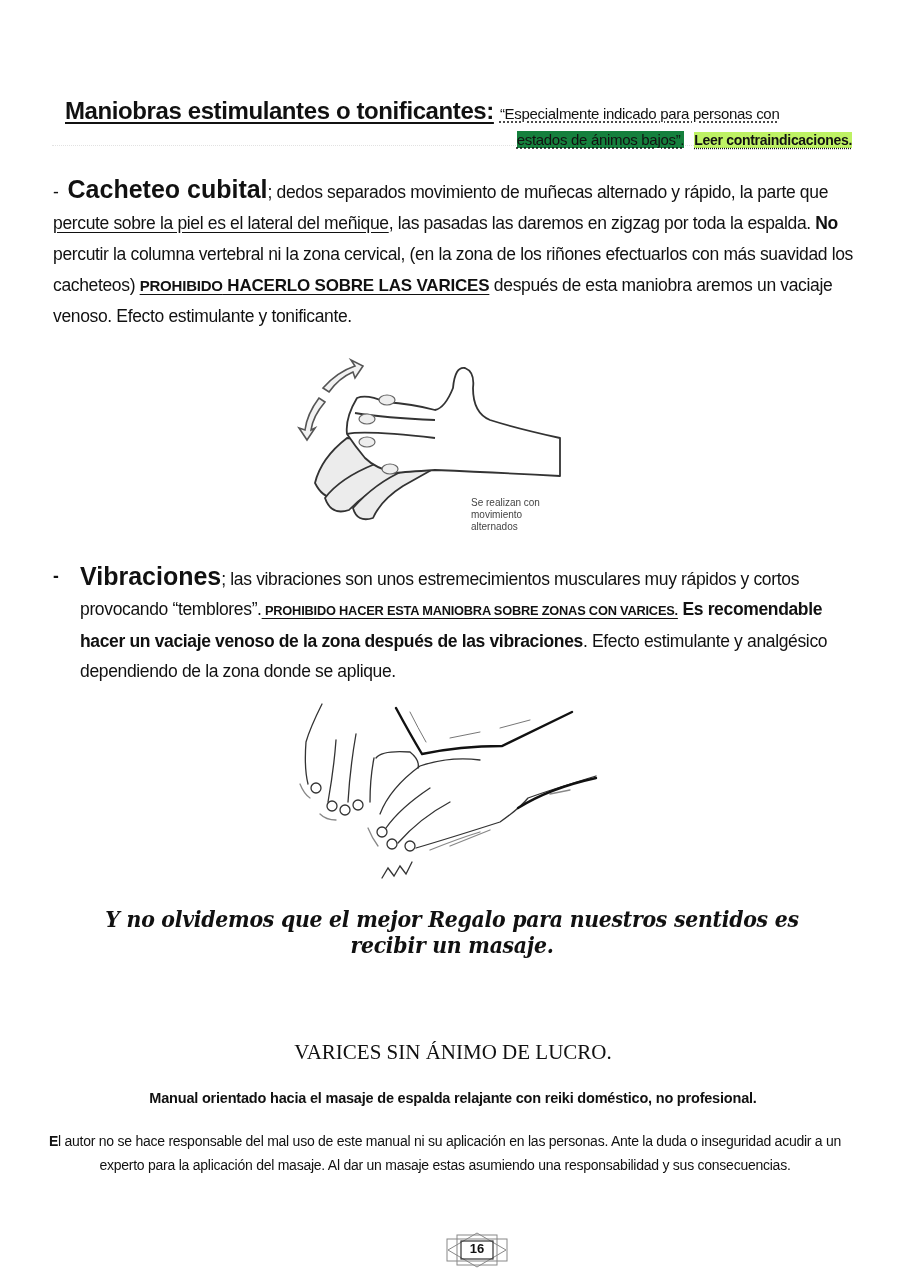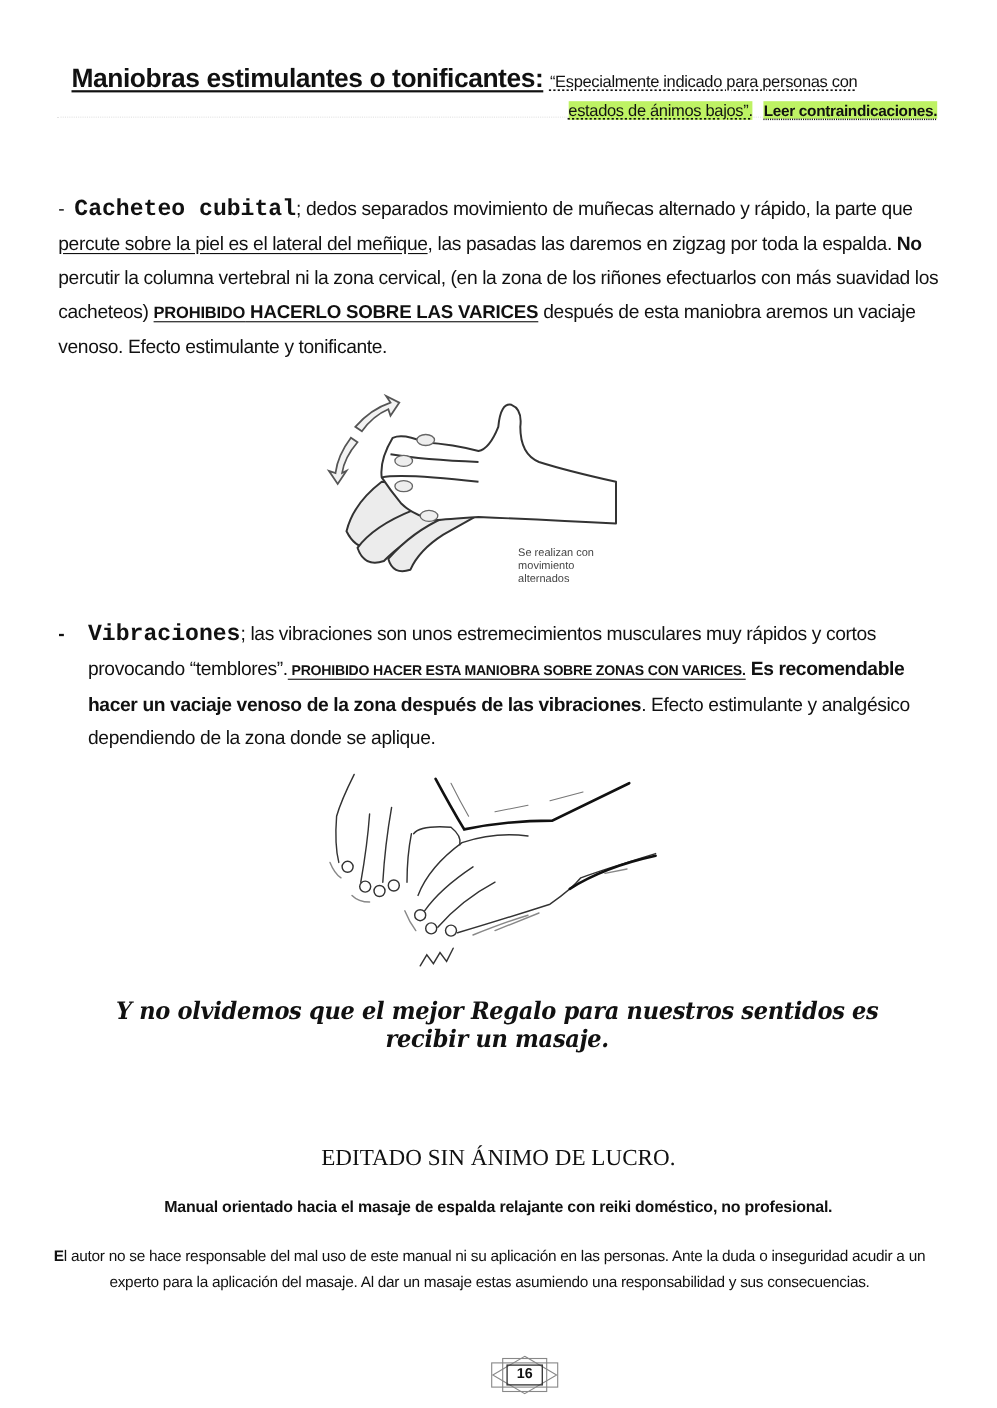--- a/index.html
+++ b/index.html
@@ -1,29 +1,29 @@
 <!DOCTYPE html>
 <html><head>
   <meta charset="utf-8">
   <style>
     html, body { margin: 0; padding: 0; background: #ffffff; }
     body { width: 906px; height: 1280px; position: relative; overflow: hidden; color: #111; font-family: "Liberation Sans", sans-serif; }
     .page { position: absolute; left: 0; top: 0; width: 906px; height: 1280px; }
 
     .title-block { position: absolute; left: 52px; top: 58px; width: 800px; }
-    .title-line1 { text-align: left; padding-left: 13px; white-space: nowrap; }
+    .title-line1 { text-align: left; padding-left: 13px; white-space: nowrap; margin-top: 39px; }
     .title-main { font-family: "Liberation Sans", sans-serif; font-weight: bold; font-size: 24px; text-decoration: underline; text-decoration-thickness: 2px; text-underline-offset: 3px; letter-spacing: -0.4px; }
     .title-quote { font-size: 15px; text-decoration: underline dotted; text-underline-offset: 3px; margin-left: 6px; letter-spacing: -0.3px; }
     .title-line2 { position: relative; text-align: right; margin-top: 6px; font-size: 15px; white-space: nowrap; }
     .title-line2 .dotline { position: absolute; left: 0; right: 0; bottom: 2px; border-bottom: 1px dotted #e2e2e2; }
-    .title-line2 .q2 { position: relative; text-decoration: underline dotted; text-underline-offset: 3px; letter-spacing: -0.3px; background: #bef264; }
+    .title-line2 .q2 { position: relative; text-decoration: underline dotted; text-underline-offset: 3px; letter-spacing: -0.3px; background: #15803d; }
     .title-line2 .leer { position: relative; font-weight: bold; font-size: 14px; text-decoration: underline dotted; text-underline-offset: 3px; margin-left: 10px; letter-spacing: -0.3px; background: #bef264; }
 
     .para { position: absolute; left: 53px; width: 800px; font-size: 17.5px; line-height: 31px; letter-spacing: -0.35px; }
-    .serif-b { font-family: Liberation Mono, monospace; font-weight: bold; font-size: 21px; letter-spacing: 0; }
+    .serif-b { font-family: Liberation Sans, sans-serif; font-weight: bold; font-size: 25px; letter-spacing: 0; }
     .ul { text-decoration: underline; text-underline-offset: 3px; }
     .prohib { font-weight: bold; font-size: 15px; text-decoration: underline; text-underline-offset: 3px; letter-spacing: -0.2px; }
     .prohib-small { font-size: 17px; }
     .bold { font-weight: bold; }
 
     .bullet-list { position: absolute; left: 53px; top: 561px; width: 800px; font-size: 17.5px; line-height: 30px; letter-spacing: -0.35px; }
     .bullet-row { display: flex; }
     .bullet-dash { width: 27px; flex: none; font-weight: bold; }
     .bullet-body { flex: 1; }
 
@@ -138,21 +138,21 @@
       <g fill="none" stroke="#777" stroke-width="1" stroke-linecap="round">
         <path d="M140 14 Q148 30 156 44"></path>
         <path d="M180 40 L210 34"></path>
         <path d="M230 30 L260 22"></path>
       </g>
     </svg>
   </div>
 
   <div class="script-line">Y no olvidemos que el mejor Regalo para nuestros sentidos es recibir un masaje.</div>
 
-  <div class="edited">EDITADO SIN ÁNIMO DE LUCRO.</div>
+  <div class="edited">VARICES SIN ÁNIMO DE LUCRO.</div>
   <div class="manual-note">Manual orientado hacia el masaje de espalda relajante con reiki doméstico, no profesional.</div>
   <div class="disclaimer"><span class="first">E</span><span>l autor no se hace responsable del mal uso de este manual ni su aplicación en las personas. Ante la duda o inseguridad acudir a un experto para la aplicación del masaje. Al dar un masaje estas asumiendo una responsabilidad y sus consecuencias.</span></div>
 
   <div class="page-num">
     <svg width="66" height="36" viewBox="0 0 66 36">
       <g fill="none" stroke="#888" stroke-width="1">
         <polygon points="33,1 62,18 33,35 4,18"></polygon>
         <rect x="3" y="7" width="60" height="22"></rect>
         <rect x="13" y="3" width="40" height="30"></rect>
         <rect x="17" y="9" width="32" height="18" stroke="#333" stroke-width="1.2"></rect>

